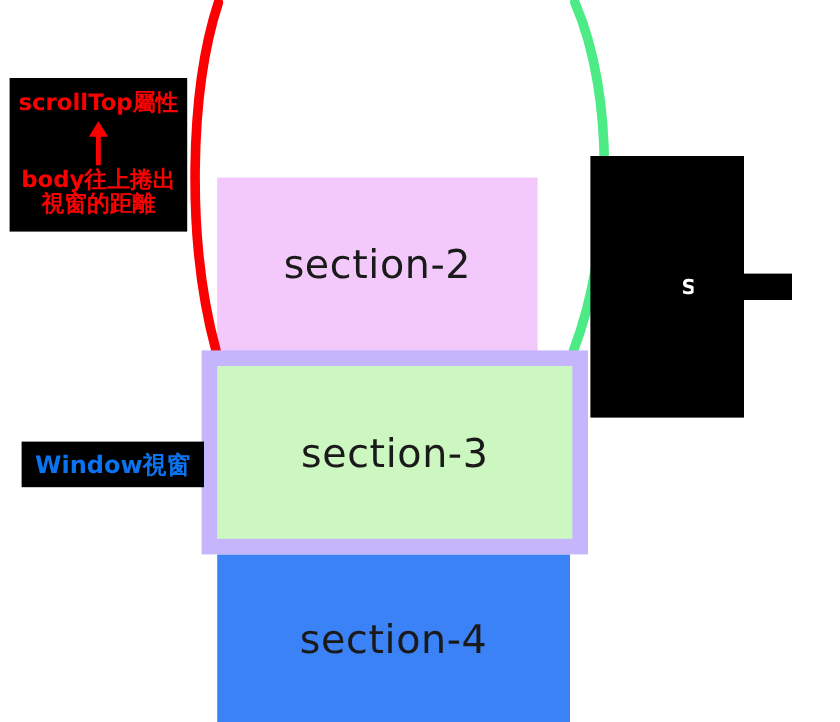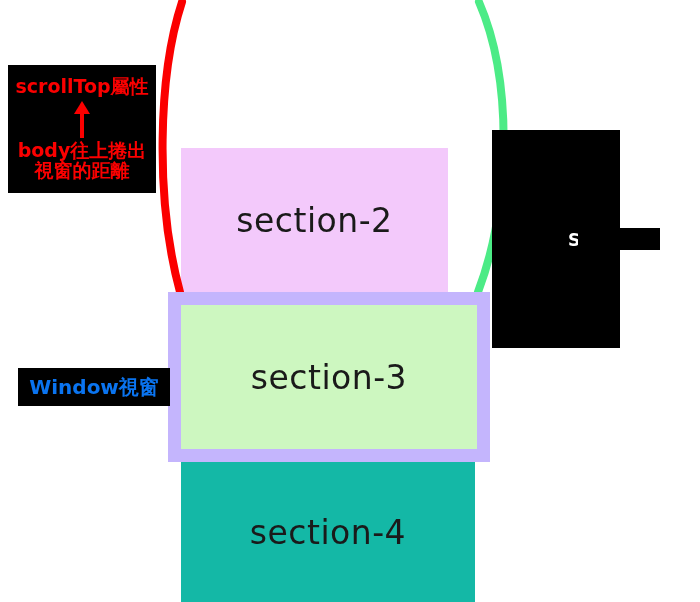--- a/index.html
+++ b/index.html
@@ -50,21 +50,21 @@
     padding: 13px;
   }
   #section-3 {
     position: relative;
     left: 0; top: 0;
     width: 100%; height: 100%;
     background: #cdf7c0;
   }
   #section-4 {
     left: 181px;  top: 462px; width: 294px; height: 140px;
-    background: #14b8a6;
+    background: #3b82f6;
   }
 
   
   .arc {
     position: absolute;
     pointer-events: none;
   }
 
   
   .callout {

